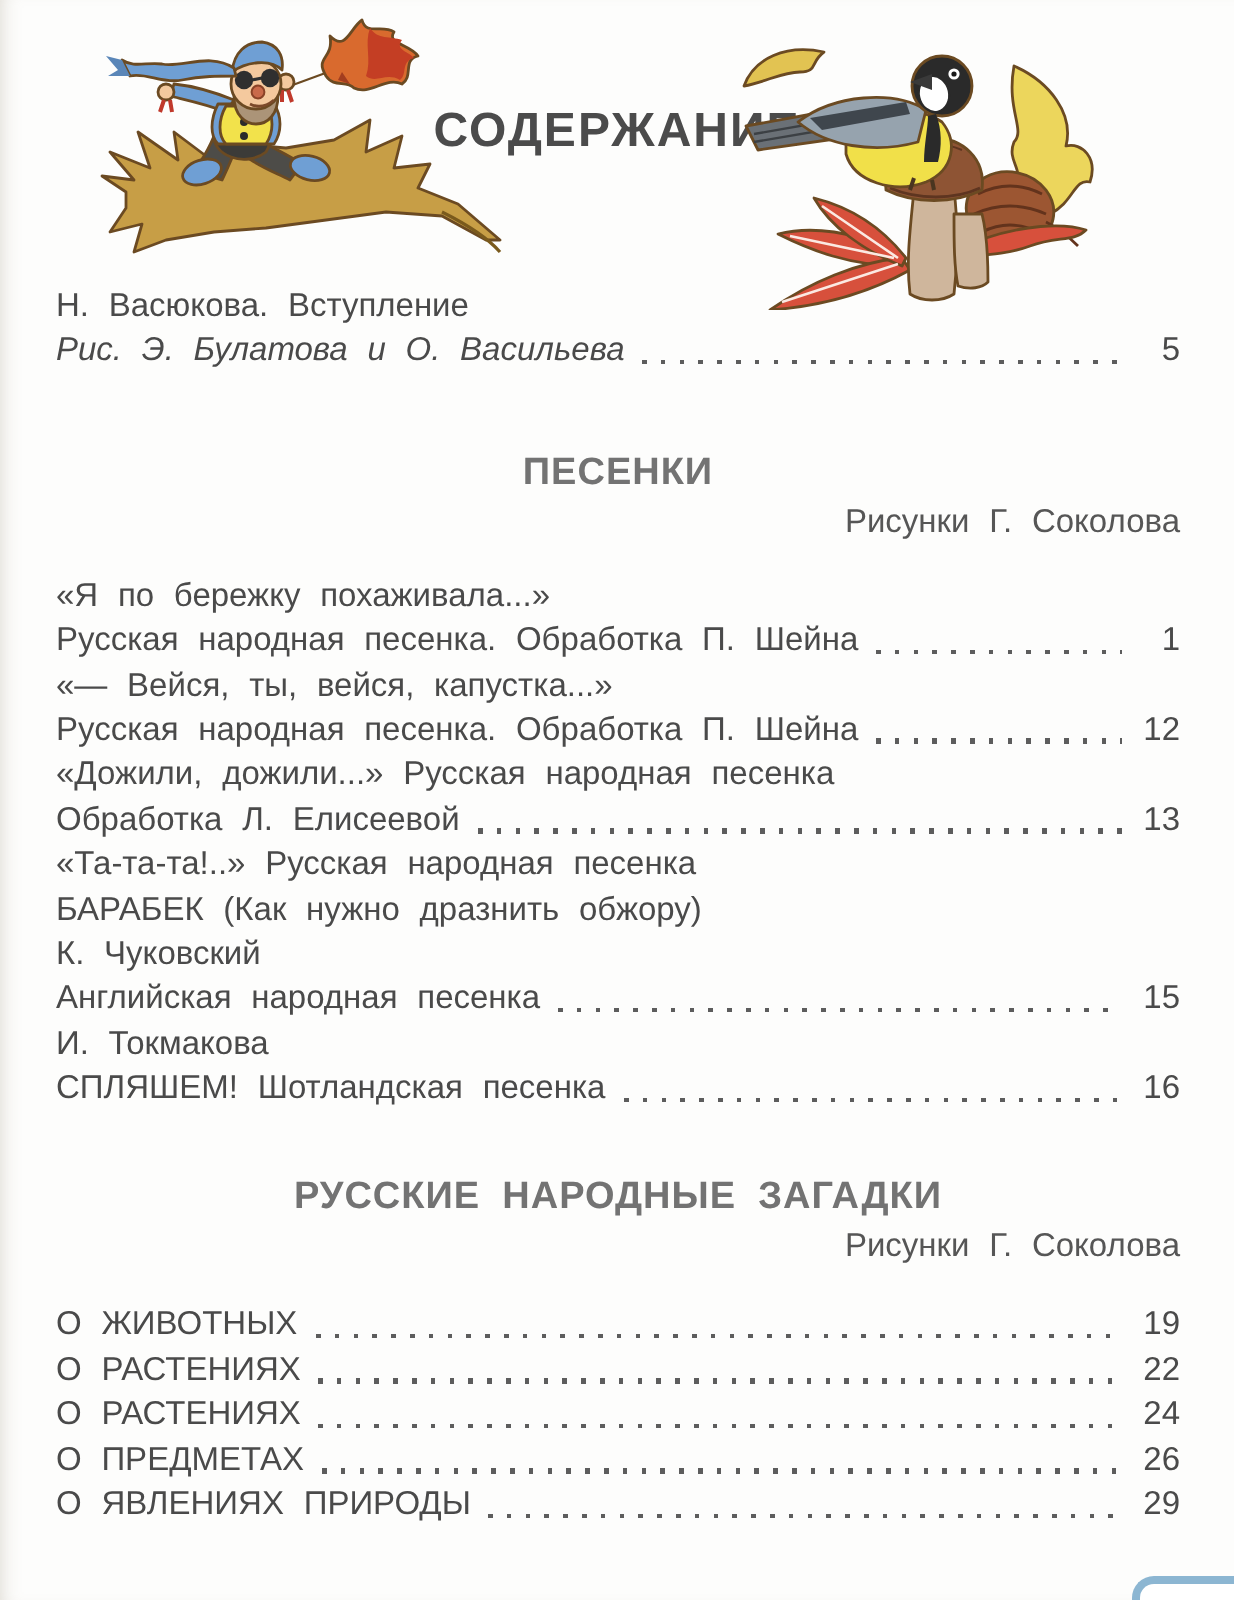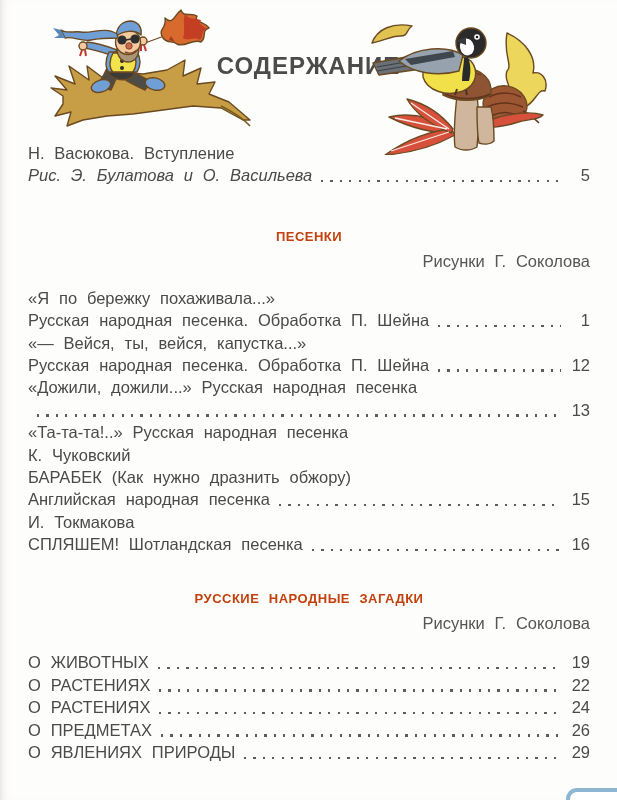--- a/index.html
+++ b/index.html
@@ -37,22 +37,22 @@
   .row .leader{
     flex:1 1 auto;min-width:12px;
     align-self:flex-end;
     height:2.4px;margin:0 5px 4.5px 9px;
     background:repeating-linear-gradient(to right,#5d5d5d 0 2.3px,transparent 2.3px 9.4px);
   }
   .row .pg{flex:0 0 auto;min-width:24px;text-align:right;}
   .italic .t{font-style:italic;}
   .sec-title{
     margin:38px 0 0 0;text-align:center;
-    font-size:13px;font-weight:bold;line-height:24px;
-    letter-spacing:.5px;color:#c2410c;
+    font-size:19px;font-weight:bold;line-height:24px;
+    letter-spacing:.5px;color:#737373;
   }
   .sec-title.second{margin-top:32px;}
   .sec-sub{
     margin:0;text-align:right;
     font-size:16.5px;line-height:24px;color:#565656;
   }
   .entries{margin-top:14px;}
   .entries.second{margin-top:16px;}
   
   .corner-badge{
@@ -199,31 +199,32 @@
       </div>
       <div class="row">
         <span class="t">Русская народная песенка. Обработка П. Шейна</span>
         <span class="leader"></span>
         <span class="pg">12</span>
       </div>
       <div class="row">
         <span class="t">«Дожили, дожили...» Русская народная песенка</span>
       </div>
       <div class="row">
+        <span class="t">Обработка Л. Елисеевой</span>
         <span class="leader"></span>
         <span class="pg">13</span>
       </div>
       <div class="row">
         <span class="t">«Та-та-та!..» Русская народная песенка</span>
       </div>
       <div class="row">
+        <span class="t">БАРАБЕК (Как нужно дразнить обжору)</span>
+      </div>
+      <div class="row">
         <span class="t">К. Чуковский</span>
-      </div>
-      <div class="row">
-        <span class="t">БАРАБЕК (Как нужно дразнить обжору)</span>
       </div>
       <div class="row">
         <span class="t">Английская народная песенка</span>
         <span class="leader"></span>
         <span class="pg">15</span>
       </div>
       <div class="row">
         <span class="t">И. Токмакова</span>
       </div>
       <div class="row">

